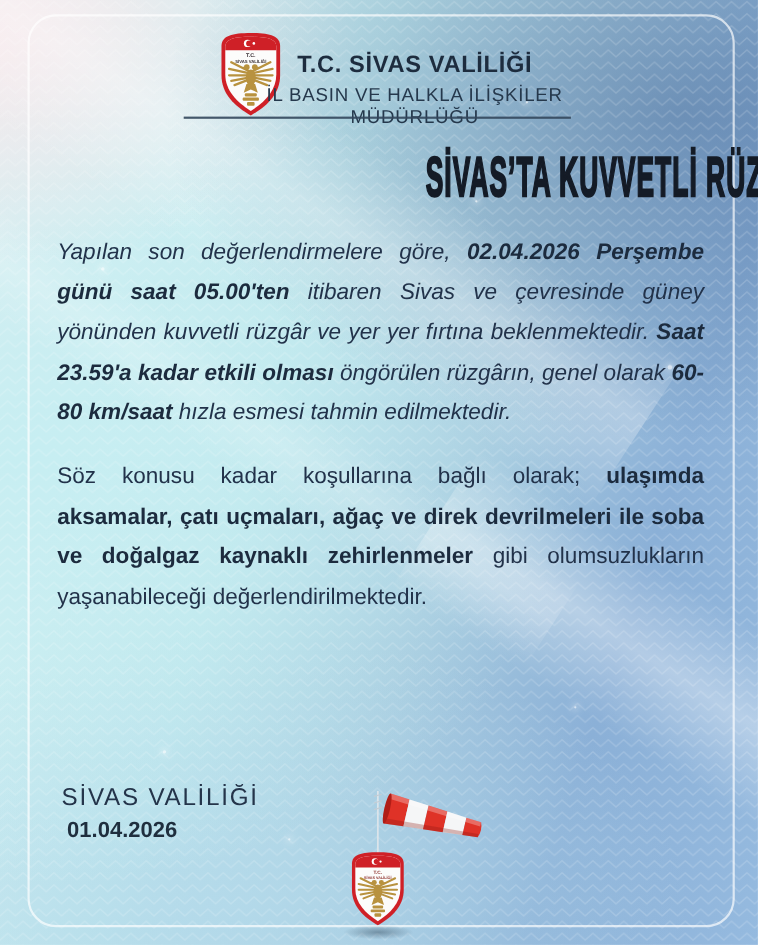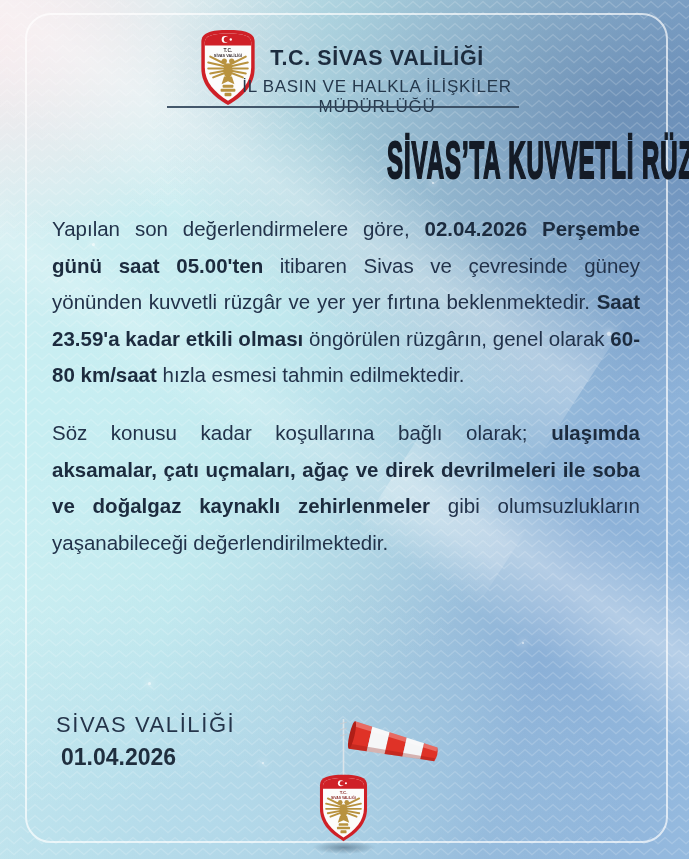--- a/index.html
+++ b/index.html
@@ -55,26 +55,26 @@
     font-weight:bold; font-size:51px; letter-spacing:2px; color:#141b26;
     -webkit-text-stroke:2.2px #141b26;
   }
 
   .body-copy { position:absolute; left:52px; top:211px; width:588px; color:#22324a; }
   .body-copy p {
     font-size:20.5px; line-height:36.6px; text-align:justify; text-align-last:left;
     color:#22324a;
   }
   .body-copy p b { color:#1c2b3e; }
-  .body-copy p.p1 { margin-bottom:21px; }
+  .body-copy p.p1 { margin-bottom:21px;font-style:italic; }
   .body-copy p.p2 { margin-bottom:29px; }
 
   .sig-name { position:absolute; left:56px; top:712px; font-size:22px; letter-spacing:1.6px;
               color:#24344a; }
-  .sig-date { position:absolute; left:61px; top:744px; font-size:23px; font-weight:bold;
+  .sig-date { position:absolute; left:61px; top:744px; font-size:20px; font-weight:bold;
               color:#1f2e3e; }
 
   .windsock-assembly { position:absolute; left:300px; top:695px; width:160px; height:95px; }
   .bottom-emblem { position:absolute; left:317px; top:774px; width:53px; height:68px; }
   .emblem-shadow { position:absolute; left:312px; top:841px; width:64px; height:13px;
                    background:radial-gradient(closest-side, rgba(30,50,70,0.40), rgba(30,50,70,0)); }
 </style>
 </head>
 <body>
 

